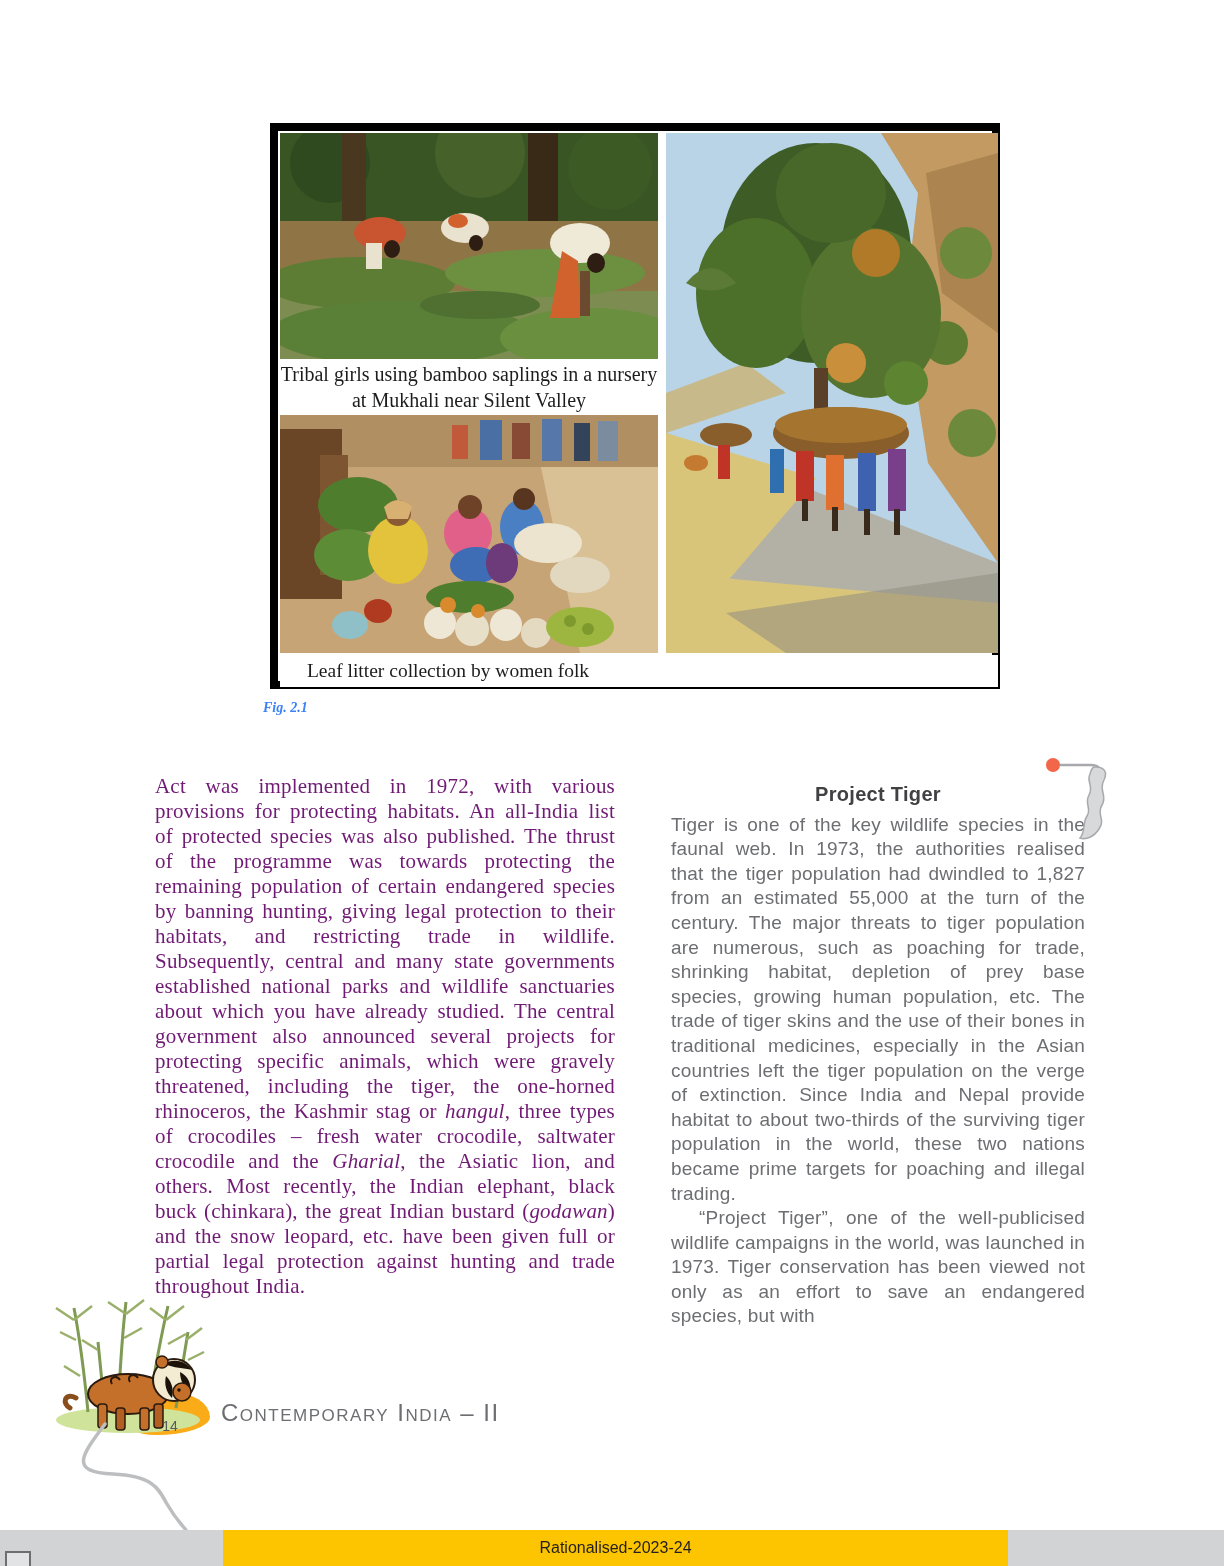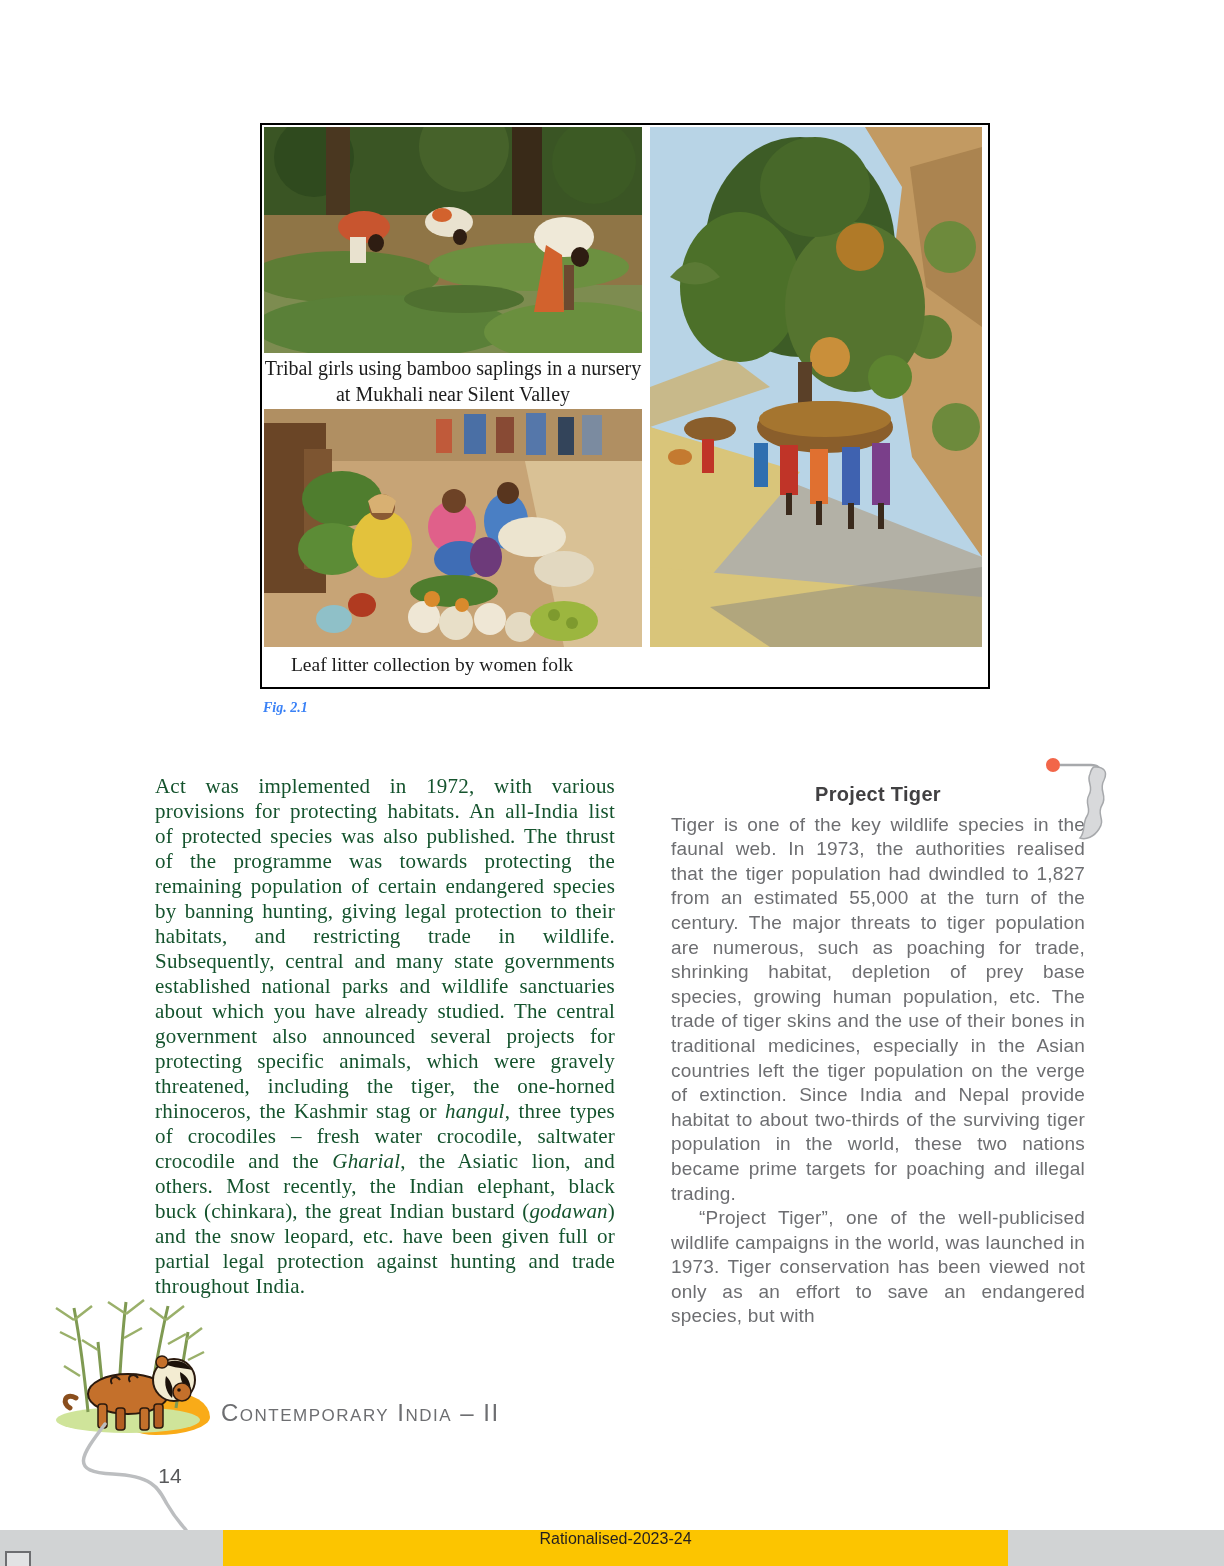--- a/index.html
+++ b/index.html
@@ -3,22 +3,22 @@
 <meta charset="utf-8">
 <style>
   html,body{margin:0;padding:0;}
   .page{
     position:relative; width:1224px; height:1566px;
     background:#ffffff; overflow:hidden;
     font-family:"Liberation Serif", serif;
   }
   
   .figure-frame{
-    position:absolute; left:260px; top:123px; width:730px; height:566px;
-    box-sizing:border-box; border:2px solid #000000; padding:2px; background:#fff;
+    position:absolute; left:270px; top:123px; width:730px; height:566px;
+    box-sizing:border-box; border:8px solid #000000; padding:2px; background:#fff;
   }
   .fig-inner{position:relative; width:718px; height:554px;}
   .ph{position:absolute; overflow:hidden;}
   .ph svg{display:block;}
   .ph-nursery{left:0; top:0; width:378px; height:226px;}
   .cap-strip{
     position:absolute; left:0; top:226px; width:378px; height:56px;
     background:#fff; text-align:center; font-size:20px; line-height:26px;
     color:#1c1c1c; padding-top:2px; box-sizing:border-box;
   }
@@ -30,21 +30,21 @@
   }
   .cap-row .c-left{width:382px; text-align:left; padding-left:2px;}
   .cap-row .c-right{width:336px; text-align:center;}
   .fig-label{
     position:absolute; left:263px; top:700px; width:730px; text-align:left;
     font-size:14px; font-weight:bold; font-style:italic; color:#3b82f6;
   }
   
   .left-col{
     position:absolute; left:155px; top:774px; width:460px;
-    font-size:21px; line-height:25px; color:#14532d;
+    font-size:21px; line-height:25px; color:#701a75;
     text-align:justify; letter-spacing:0.2px; word-spacing:1px;
   }
   .left-col .it{font-style:italic;}
   .right-col{
     position:absolute; left:671px; top:782px; width:414px;
     font-family:"Liberation Sans", sans-serif;
     font-size:19px; line-height:24.6px; color:#6d6e71;
     text-align:justify; letter-spacing:0.2px;
   }
   .right-col h3{
@@ -55,36 +55,36 @@
   .right-col p.p2{text-indent:28px;}
   
   .ornament{position:absolute; left:1044px; top:754px;}
   
   .mascot{position:absolute; left:46px; top:1280px;}
   .page-blob{
     position:absolute; left:122px; top:1392px; width:88px; height:43px;
     background:#f9ab18; border-radius:55% 45% 62% 38% / 60% 58% 42% 40%;
   }
   .page-num{
-    position:absolute; left:148px; top:1464px; width:44px; text-align:center;
-    font-family:"Liberation Sans", sans-serif; font-size:21px; color:#58595b;
+    position:absolute; left:148px; top:1418px; width:44px; text-align:center;
+    font-family:"Liberation Sans", sans-serif; font-size:14px; color:#58595b;
   }
   .book-title{
     position:absolute; left:221px; top:1399px;
     font-family:"Liberation Sans", sans-serif; font-variant:small-caps;
     font-size:24px; letter-spacing:1.5px; color:#6d6e71;
   }
   .squiggle{position:absolute; left:55px; top:1420px;}
   
   .bottom-bar{
     position:absolute; left:0; top:1530px; width:1224px; height:36px; background:#d1d3d4;
   }
   .rationalised{
     position:absolute; left:223px; top:1530px; width:785px; height:36px;
-    background:#fcc500; display:flex; justify-content:center;
+    background:#fcc500; display:flex; align-items:center; justify-content:center;
     font-family:"Liberation Sans", sans-serif; font-size:16px; color:#231f20;
   }
   .corner-square{
     position:absolute; left:5px; top:1551px; width:26px; height:20px;
     box-sizing:border-box; border:2px solid #6d6e71; background:#e2e3e4;
   }
 </style>
 </head>
 <body>
 

